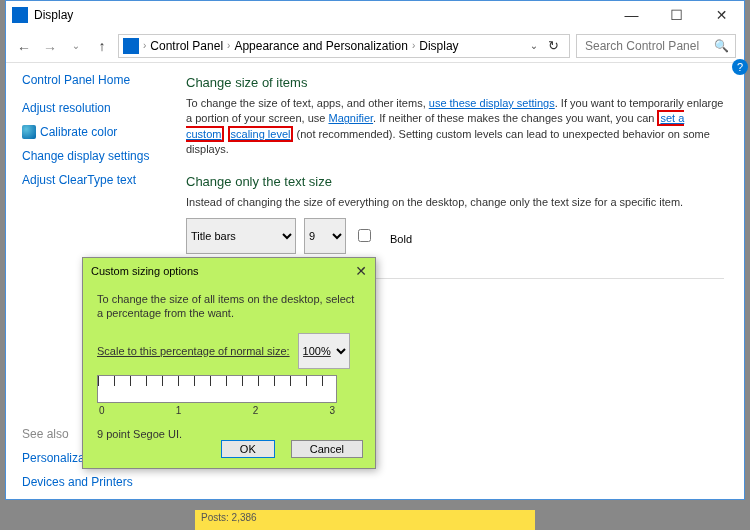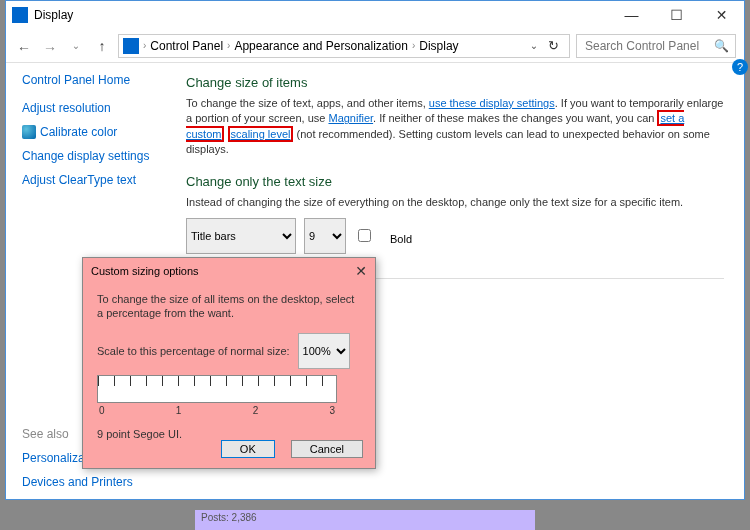--- a/index.html
+++ b/index.html
@@ -37,35 +37,35 @@
   .p { font-size: 11px; color: #333; line-height: 1.4; margin-bottom: 16px; }
   .link { color: #0066cc; text-decoration: underline; }
   .hl { border: 2px solid #d00; padding: 0 1px; }
   .row { display: flex; align-items: center; gap: 8px; font-size: 11px; margin-top: 8px; }
   select { font-size: 11px; border: 1px solid #aaa; background: #eee; height: 36px; }
   .bold-lbl { display: flex; align-items: flex-end; gap: 16px; }
   .hr { border-top: 1px solid #ddd; margin-top: 24px; }
   .apply-row { display: flex; justify-content: flex-start; margin-top: 20px; }
   .btn { border: 1px solid #aaa; background: #e6e6e6; font-size: 11px; padding: 3px 22px; color: #888; }
   
-  .dialog { position: absolute; left: 82px; top: 257px; width: 294px; height: 212px; background: #fca5a5; border: 1px solid #888; box-shadow: 2px 2px 8px rgba(0,0,0,0.3); }
+  .dialog { position: absolute; left: 82px; top: 257px; width: 294px; height: 212px; background: #bef264; border: 1px solid #888; box-shadow: 2px 2px 8px rgba(0,0,0,0.3); }
   .dlg-title { height: 26px; display: flex; align-items: center; padding: 0 8px; font-size: 11px; justify-content: space-between; }
   .dlg-close { font-size: 14px; color: #333; }
   .dlg-body { padding: 8px 14px; font-size: 11px; color: #333; }
   .dlg-p { margin-bottom: 12px; line-height: 1.3; }
-  .dlg-row { display: flex; align-items: center; gap: 8px; margin-bottom: 6px; }
+  .dlg-row { display: flex; align-items: center; gap: 8px; margin-bottom: 6px; text-decoration: underline; }
   .ruler { height: 28px; border: 1px solid #888; position: relative; margin: 4px 0 2px 0; background: #fff; width: 240px; }
   .ruler::before { content: ""; position: absolute; inset: 0; background-image: repeating-linear-gradient(to right, #333 0, #333 1px, transparent 1px, transparent 16px); background-position: 0 0; background-size: 16px 10px; background-repeat: repeat-x; }
   .ruler-nums { display: flex; justify-content: space-between; width: 240px; font-size: 10px; padding: 0 2px; }
   .sample { margin-top: 12px; font-size: 11px; }
   .dlg-buttons { position: absolute; bottom: 10px; right: 12px; display: flex; gap: 16px; }
   .dlg-btn { border: 1px solid #888; background: #e6e6e6; font-size: 11px; padding: 2px 18px; color: #000; }
   .dlg-btn.primary { border-color: #0078d7; }
 
-  .bg-strip { position: absolute; left: 195px; bottom: 0; width: 340px; height: 20px; background: #c4b5fd; font-size: 10px; color: #555; padding: 2px 6px; }
+  .bg-strip { position: absolute; left: 195px; bottom: 0; width: 340px; height: 20px; background: #fde047; font-size: 10px; color: #555; padding: 2px 6px; }
 </style>
 </head>
 <body>
 
 <div class="window">
   <div class="titlebar">
     <div class="title-icon"></div>
     <div class="title-text">Display</div>
     <div class="title-buttons">
       <div class="title-btn">—</div>

